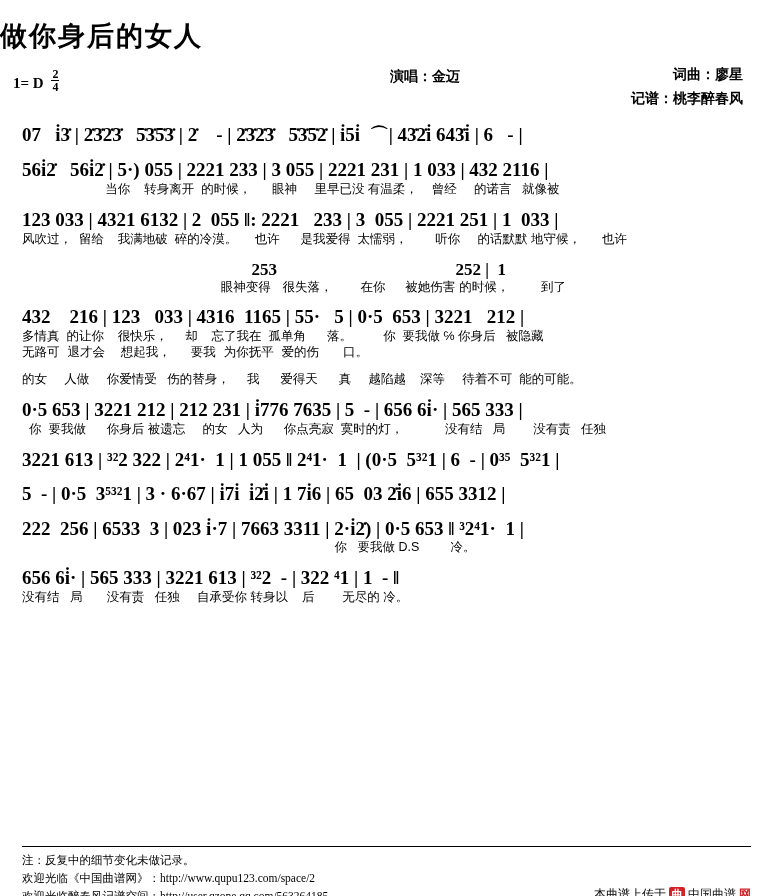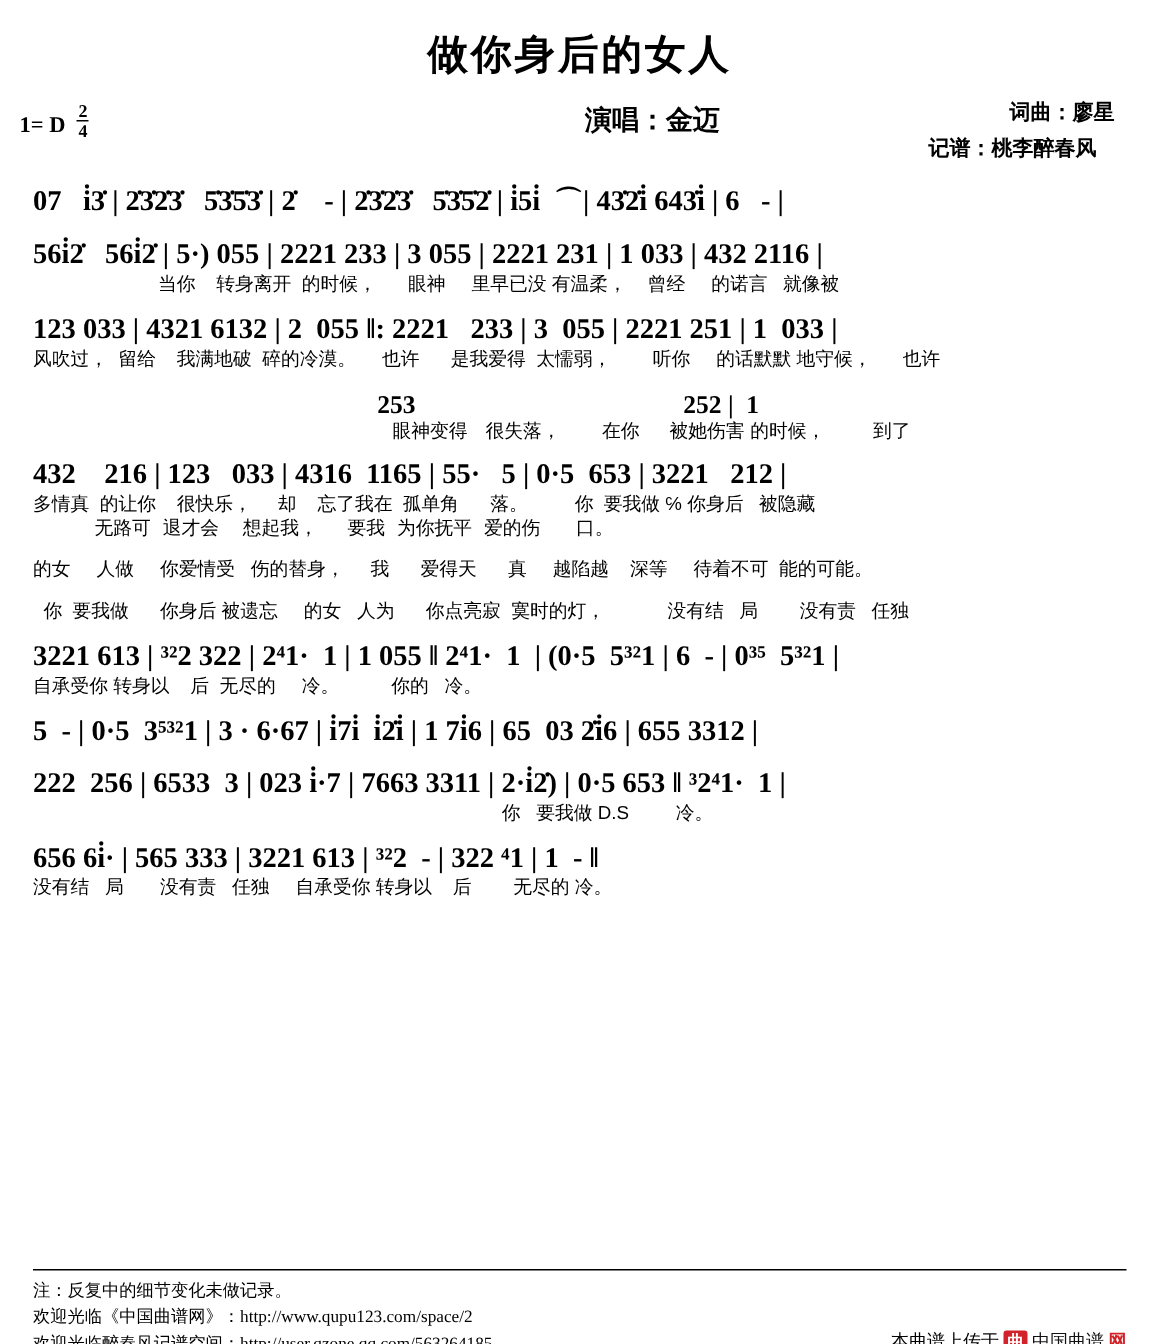--- a/index.html
+++ b/index.html
@@ -7,21 +7,21 @@
     width:773px;height:896px;
     background:#ffffff;
     font-family:"Liberation Serif", serif;
     color:#000;
     position:relative;
     overflow:hidden;
   }
   .sheet{position:relative;width:773px;height:896px;}
 
   .title{
-    text-align:center;
+    text-align:left;
     font-family:"DejaVu Sans", sans-serif;
     font-weight:bold;
     font-size:27px;
     letter-spacing:2px;
     margin:18px 0 0 0;
   }
   .meta{
     position:relative;
     height:52px;
     margin-top:6px;
@@ -39,30 +39,30 @@
     text-align:center;
     line-height:1.0;
     font-size:12px;
     margin-left:4px;
   }
   .key .frac span{display:block;}
   .key .frac .num{border-bottom:1px solid #000;padding:0 1px;}
   .singer{
     position:absolute;left:390px;top:8px;
     font-family:Liberation Mono, monospace;
-    font-size:18px;font-weight:bold;
+    font-size:14px;font-weight:bold;
   }
   .writer{
     position:absolute;right:30px;top:6px;
     font-family:"DejaVu Sans", sans-serif;
     font-size:14px;font-weight:bold;
     text-align:center;
   }
   .recorder{
-    position:absolute;right:42px;top:30px;
+    position:absolute;right:30px;top:30px;
     font-family:"DejaVu Sans", sans-serif;
     font-size:14px;font-weight:bold;
     text-align:left;
     margin-left:39px;
   }
 
   .system{
     position:relative;
     margin:0 22px;
     padding-top:2px;
@@ -82,21 +82,20 @@
     line-height:1.2;
     margin-top:1px;
     letter-spacing:0px;
   }
   .lyrics2{
     font-family:"DejaVu Sans", sans-serif;
     font-size:12.5px;
     white-space:pre;
     line-height:1.2;
     margin-top:0px;
-    margin-left:41px;
   }
   .midnotes{
     font-family:"Liberation Serif", serif;
     font-weight:bold;
     font-size:17px;
     white-space:pre;
     line-height:1.1;
     margin-top:14px;
   }
   .row-gap{height:10px;}
@@ -180,27 +179,27 @@
     <div class="lyrics2">无路可  退才会    想起我，     要我  为你抚平  爱的伤      口。</div>
   </div>
   <div class="row-gap"></div>
 
   <div class="system">
     <div class="lyrics">的女     人做     你爱情受   伤的替身，     我      爱得天      真     越陷越    深等     待着不可  能的可能。</div>
   </div>
   <div class="row-gap"></div>
 
   <div class="system">
+    <div class="notes">0·5 653 | 3221 212 | 212 231 | i̇776 7635 | 5  - | 656 6i̇· | 565 333 |</div>
     <div class="lyrics">  你  要我做      你身后 被遗忘     的女   人为      你点亮寂  寞时的灯，            没有结   局        没有责   任独</div>
   </div>
   <div class="row-gap"></div>
 
   <div class="system">
     <div class="notes">3221 613 | ³²2 322 | 2⁴1·  1 | 1 055 ‖ 2⁴1·  1  | (0·5  5³²1 | 6  - | 0³⁵  5³²1 |</div>
-    <div class="lyrics">自承受你 转身以    后  无尽的     冷。          你的   冷。</div>
   </div>
   <div class="row-gap"></div>
 
   <div class="system">
     <div class="notes">5  - | 0·5  3⁵³²1 | 3 · 6·67 | i̇7i̇  i̇2̇i̇ | 1 7i̇6 | 65  03 2̇i̇6 | 655 3312 |</div>
     <div class="lyrics"></div>
   </div>
   <div class="row-gap"></div>
 
   <div class="system">

